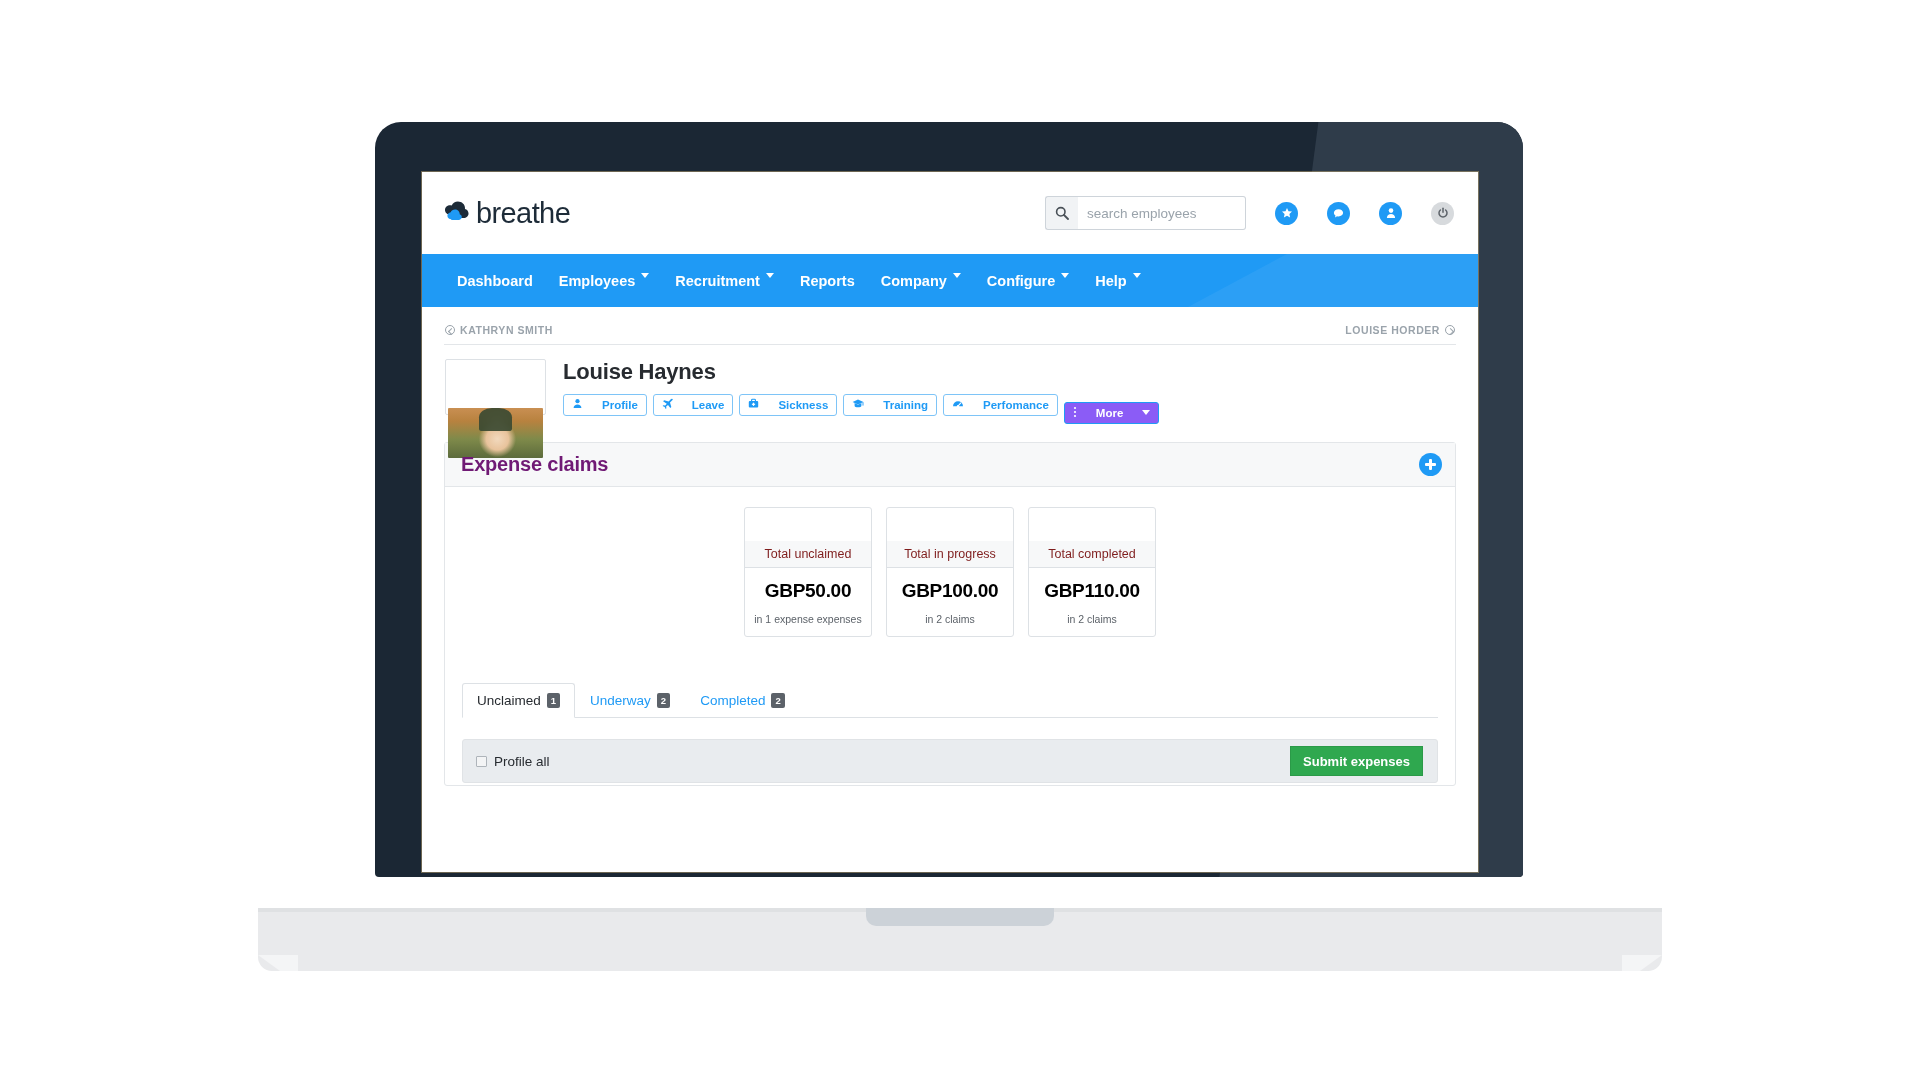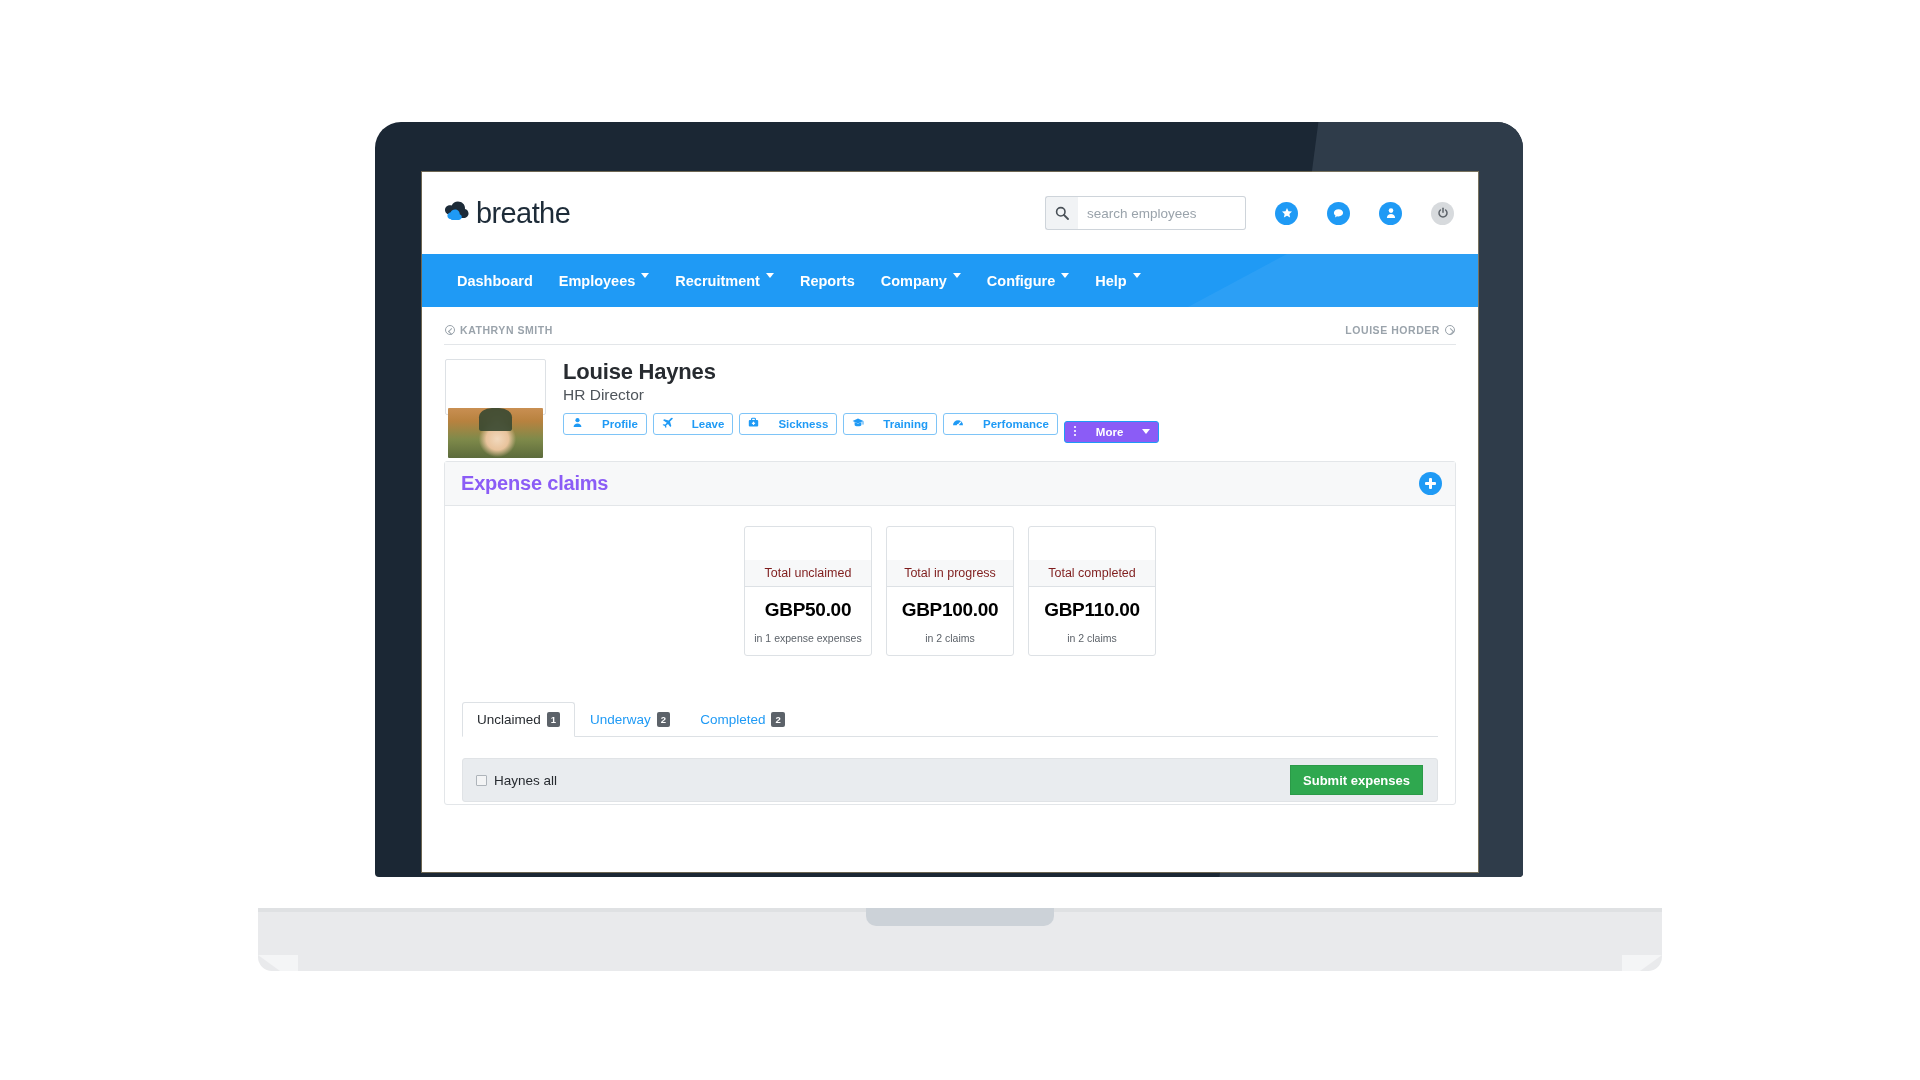--- a/index.html
+++ b/index.html
@@ -210,21 +210,21 @@
   }
 
   
   .panel { margin-top: 6px; border: 1px solid #e3e6e9; border-radius: 3px; background: #fff; }
   .panel-head {
     height: 44px; background: #f7f8f9;
     border-bottom: 1px solid #e3e6e9;
     display: flex; align-items: center; justify-content: space-between;
     padding: 0 13px 0 16px;
   }
-  .panel-title { font-size: 20px; font-weight: bold; color: #8b5cf6; letter-spacing: -0.2px; }
+  .panel-title { font-size: 20px; font-weight: bold; color: #701a75; letter-spacing: -0.2px; }
   .add-btn {
     width: 23px; height: 23px; border-radius: 50%;
     background: #1f9af5; color: #fff;
     display: flex; align-items: center; justify-content: center;
     cursor: pointer; position: relative;
   }
   .add-btn::before, .add-btn::after {
     content: ""; position: absolute; background: #fff; border-radius: 1px;
   }
   .add-btn::before { width: 11px; height: 2.6px; }
@@ -399,21 +399,20 @@
           <span class="bc-circle right"></span>
         </div>
       </div>
 
       <div class="emp-header">
         <div class="emp-photo">
           <div class="emp-photo-inner"></div>
         </div>
         <div>
           <div class="emp-name">Louise Haynes</div>
-          <div class="emp-role">HR Director</div>
 
           <div class="emp-actions">
 
             <div class="act-btn">
               <span>
                 <svg width="11" height="11" viewBox="0 0 11 11">
                     <circle cx="5.5" cy="3.2" r="2.1" fill="#1f9af5"></circle>
                     <path d="M1.6 10c0-2.1 1.7-3.5 3.9-3.5S9.4 7.9 9.4 10z" fill="#1f9af5"></path>
                   </svg>
               </span>
@@ -526,21 +525,21 @@
                 <span>Completed</span>
                 <span class="badge">2</span>
               </div>
 
             </div>
           </div>
 
           <div class="list-toolbar">
             <div class="select-all">
               <span class="chk"></span>
-              <span class="select-all-label">Haynes all</span>
+              <span class="select-all-label">Profile all</span>
             </div>
             <button class="submit-btn">Submit expenses</button>
           </div>
 
         </div>
       </div>
 
     </div>
   </div>
 </div>

